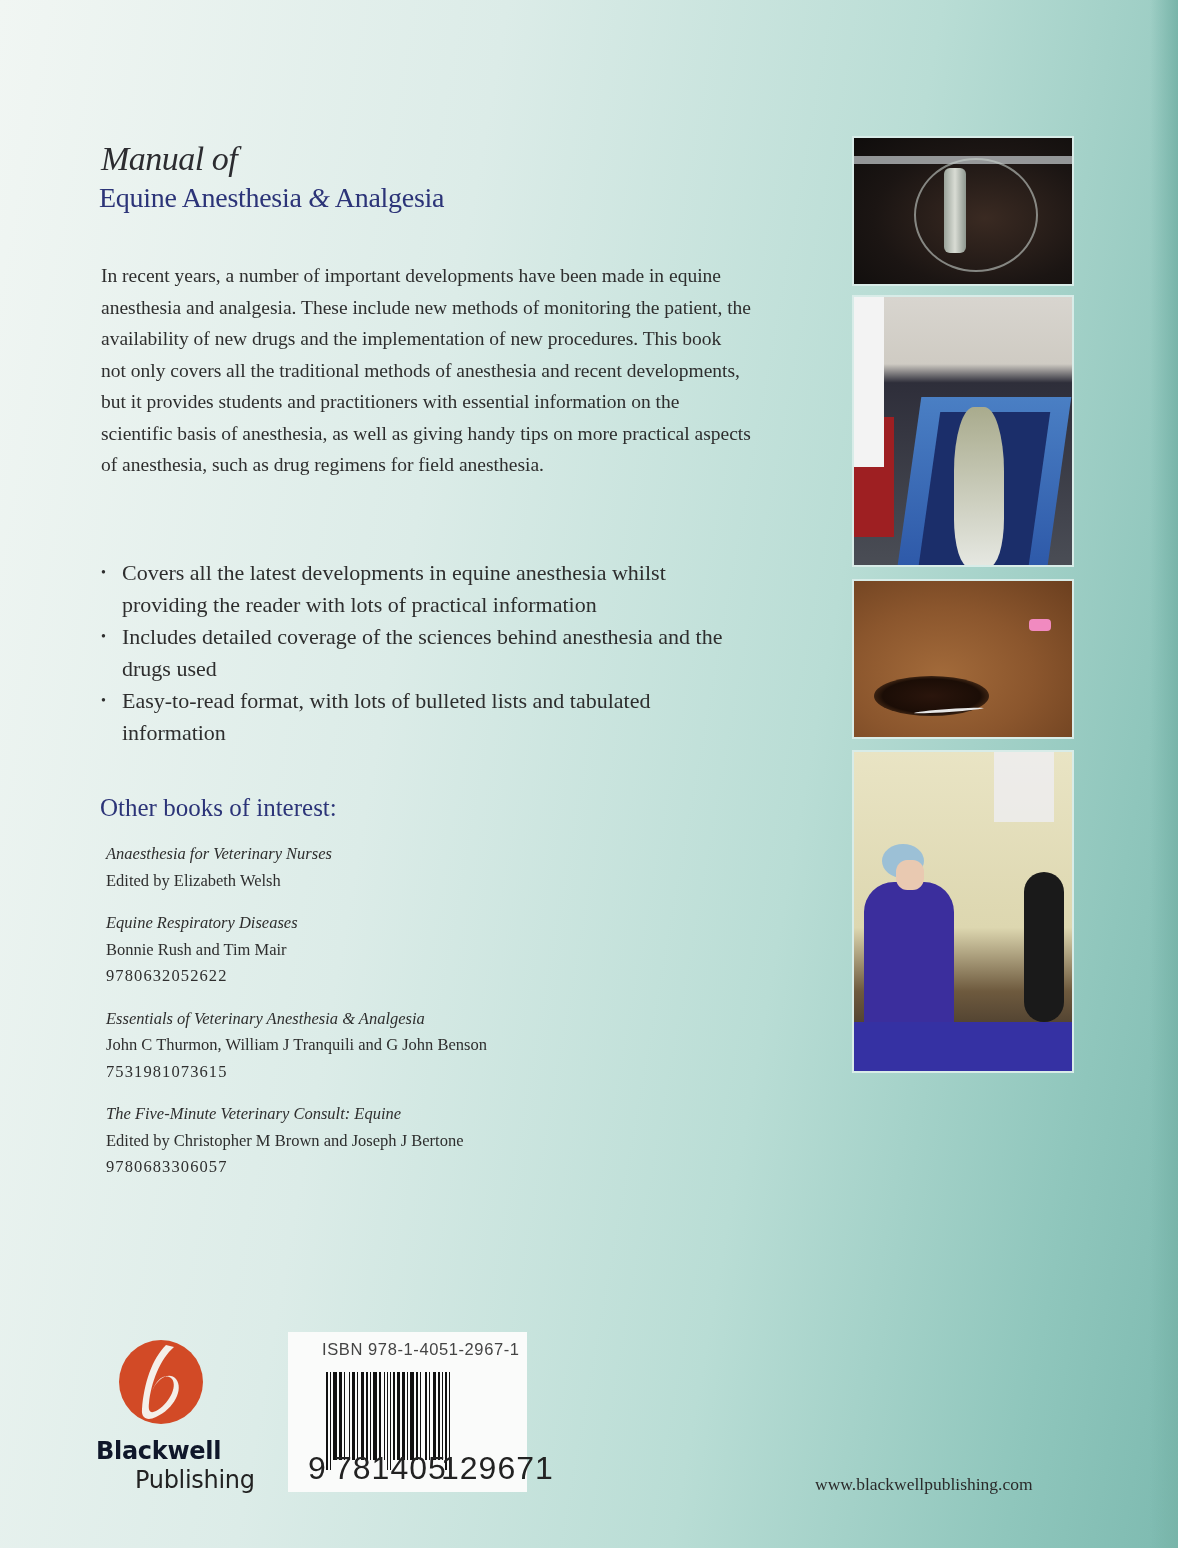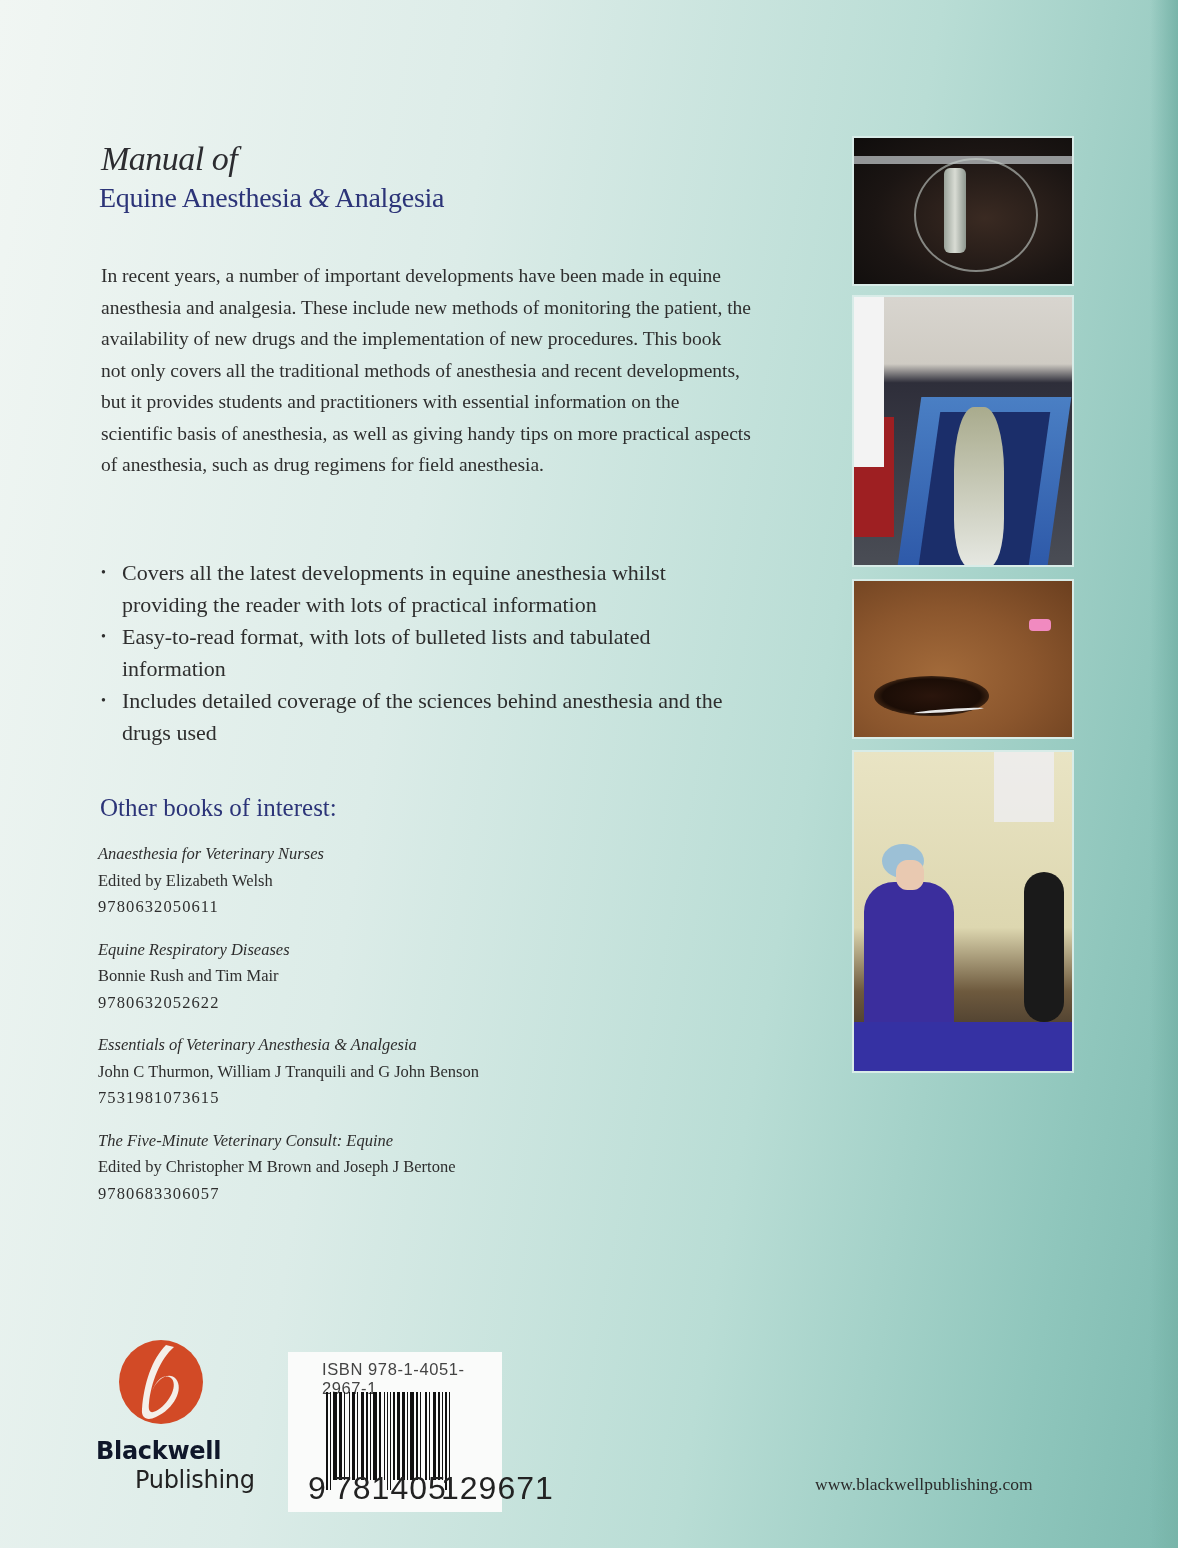--- a/index.html
+++ b/index.html
@@ -32,21 +32,21 @@
     font-size:22px; line-height:32px; color:#2e2e2e;
   }
   .bullets li { position:relative; padding-left:21px; }
   .bullets li::before {
     content:"•"; position:absolute; left:0; top:0; font-size:14px;
   }
   .other-heading {
     position:absolute; left:100px; top:794px;
     font-size:25px; color:#2c3478;
   }
-  .books { position:absolute; left:98px; top:841px; width:500px; }
+  .books { position:absolute; left:106px; top:841px; width:500px; }
   .book { margin-bottom:16px; font-size:16.5px; line-height:26.5px; color:#2e2e2e; }
   .book .bt { font-style:italic; }
   .book .isbn { letter-spacing:1.1px; }
 
   .photo {
     position:absolute; left:852px; width:222px; border:2px solid #d8ece8;
     box-sizing:border-box; overflow:hidden;
   }
   .photo-1 { top:136px; height:150px; background:
       radial-gradient(ellipse at 60% 55%, #3a2a22 0%, #1b1513 60%, #0f0d0c 100%); }
@@ -79,21 +79,21 @@
   .photo-4 .cap { position:absolute; left:28px; top:92px; width:42px; height:34px; background:#9cc0d6; border-radius:50%; }
   .photo-4 .face { position:absolute; left:42px; top:108px; width:28px; height:30px; background:#e9c9b1; border-radius:40%; }
   .photo-4 .bags { position:absolute; left:140px; top:0; width:60px; height:70px; background:rgba(240,240,250,.7); }
   .photo-4 .drape { position:absolute; left:0; top:270px; width:222px; height:53px; background:#3531a3; }
   .photo-4 .hose { position:absolute; left:170px; top:120px; width:40px; height:150px; background:#1a1a1a; border-radius:20px; }
 
   .logo { position:absolute; left:118px; top:1339px; width:86px; height:86px; }
   .pub-name { position:absolute; left:96px; top:1437px; font-family:"DejaVu Sans", sans-serif; font-weight:bold; font-size:24px; color:#0f172a; letter-spacing:-0.3px; }
   .pub-sub { position:absolute; left:96px; top:1466px; font-family:"DejaVu Sans", sans-serif; font-size:24px; color:#222; letter-spacing:-0.3px;margin-left:39px; }
 
-  .barcode-box { position:absolute; left:288px; top:1332px; width:214px; height:160px; background:#fafbfa;margin-top:20px; }
+  .barcode-box { position:absolute; left:288px; top:1332px; width:239px; height:160px; background:#fafbfa; }
   .isbn-label { position:absolute; left:34px; top:8px; font-family:"Liberation Sans", sans-serif; font-size:16.5px; color:#444; letter-spacing:0.6px; }
   .bars { position:absolute; left:38px; top:40px; height:88px; display:flex; align-items:flex-start; }
   .bars span { display:block; height:88px; background:#111; margin-right:2px; }
   .bars span.g { height:98px; }
   .bc-num { position:absolute; left:20px; top:118px; font-family:"Liberation Sans", sans-serif; font-size:32px; color:#222; letter-spacing:1px; }
   .bc-num .left { position:absolute; left:0; }
   .bc-num .mid1 { position:absolute; left:26px; }
   .bc-num .mid2 { position:absolute; left:133px; }
 
   .url { position:absolute; left:815px; top:1474px; font-size:17.5px; color:#2a2a2a; }
@@ -103,31 +103,30 @@
 
 <div class="spine-edge"></div>
 
 <div class="subtitle">Manual of</div>
 <div class="title"><span>Equine Anesthesia </span><span class="amp">&amp;</span><span> Analgesia</span></div>
 
 <p class="blurb" style="margin:0">In recent years, a number of important developments have been made in equine anesthesia and analgesia. These include new methods of monitoring the patient, the availability of new drugs and the implementation of new procedures. This book not only covers all the traditional methods of anesthesia and recent developments, but it provides students and practitioners with essential information on the scientific basis of anesthesia, as well as giving handy tips on more practical aspects of anesthesia, such as drug regimens for field anesthesia.</p>
 
 <ul class="bullets">
   <li>Covers all the latest developments in equine anesthesia whilst providing the reader with lots of practical information</li>
+  <li>Includes detailed coverage of the sciences behind anesthesia and the drugs used</li>
   <li>Easy-to-read format, with lots of bulleted lists and tabulated information</li>
-  <li>Includes detailed coverage of the sciences behind anesthesia and the drugs used</li>
 </ul>
 
 <div class="other-heading">Other books of interest:</div>
 
 <div class="books">
   <div class="book">
     <div class="bt">Anaesthesia for Veterinary Nurses</div>
     <div>Edited by Elizabeth Welsh</div>
-    <div class="isbn">9780632050611</div>
   </div>
   <div class="book">
     <div class="bt">Equine Respiratory Diseases</div>
     <div>Bonnie Rush and Tim Mair</div>
     <div class="isbn">9780632052622</div>
   </div>
   <div class="book">
     <div class="bt">Essentials of Veterinary Anesthesia &amp; Analgesia</div>
     <div>John C Thurmon, William J Tranquili and G John Benson</div>
     <div class="isbn">7531981073615</div>

